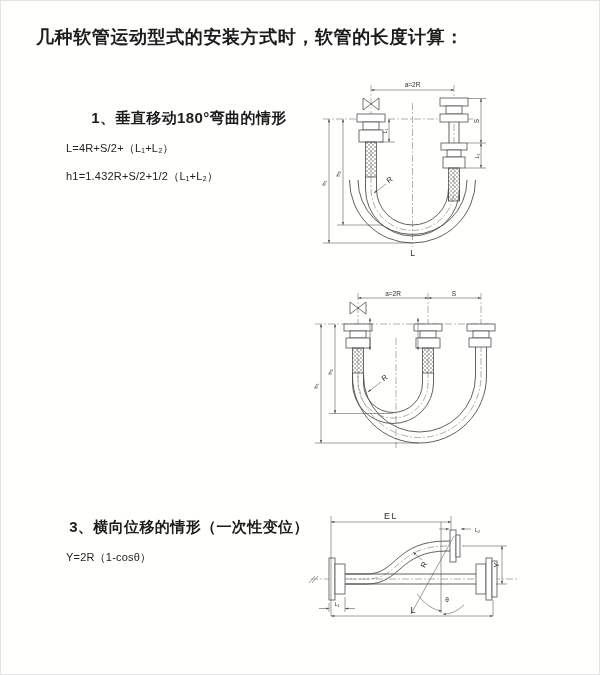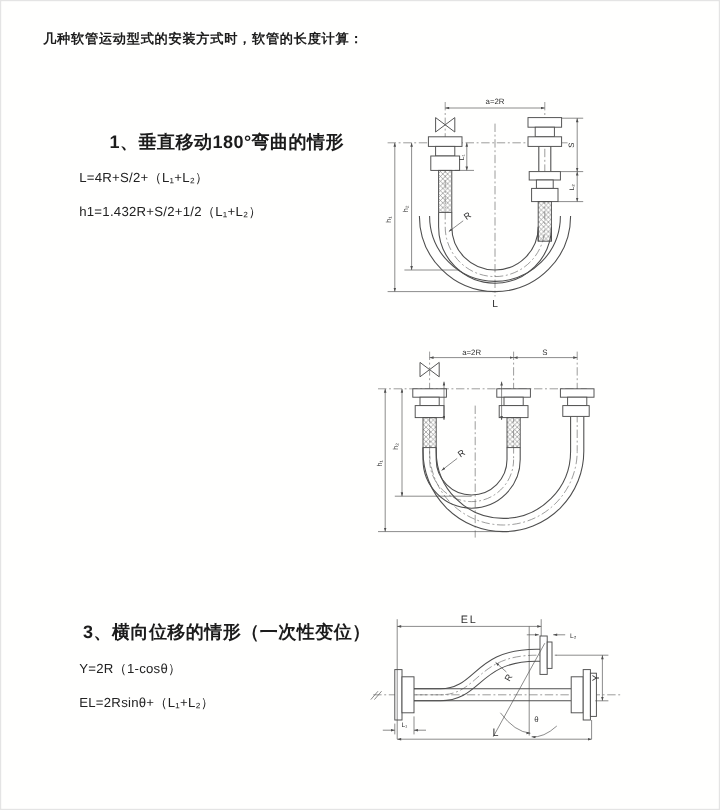--- a/index.html
+++ b/index.html
@@ -2,21 +2,21 @@
 <html><head>
 <meta charset="utf-8">
 <style>
   html,body{margin:0;padding:0;}
   body{
     width:600px;height:675px;position:relative;background:#ffffff;
     font-family:"Liberation Sans","DejaVu Sans",sans-serif;color:#1c1c1c;
   }
   .page{position:absolute;left:0;top:0;width:600px;height:675px;
     background:#fffffe;border:1px solid #e4e4e4;box-sizing:border-box;overflow:hidden;}
-  .title{position:absolute;left:35px;top:24px;font-size:11px;font-weight:700;letter-spacing:.6px;}
+  .title{position:absolute;left:35px;top:24px;font-size:18px;font-weight:700;letter-spacing:.6px;}
   .sec{position:absolute;width:280px;}
   .sec-heading{font-size:15px;font-weight:700;letter-spacing:.4px;white-space:nowrap;text-align:center;}
   .formula{margin-left:17px;margin-top:13px;font-size:11px;letter-spacing:.2px;white-space:nowrap;color:#222;}
   .sec1{left:48px;top:108px;}
   .sec2{left:48px;top:304px;}
   .sec3{left:48px;top:517px;}
   svg{position:absolute;overflow:visible;}
   #d1{left:312px;top:76px;}
   #d2{left:310px;top:287px;}
   #d3{left:300px;top:507px;}
@@ -37,21 +37,20 @@
   <div class="sec sec1">
     <div class="sec-heading">1、垂直移动180°弯曲的情形</div>
     <div class="formula">L=4R+S/2+（L₁+L₂）</div>
     <div class="formula">h1=1.432R+S/2+1/2（L₁+L₂）</div>
   </div>
 
 
   <div class="sec sec3">
     <div class="sec-heading">3、横向位移的情形（一次性变位）</div>
     <div class="formula">Y=2R（1-cosθ）</div>
-    <div class="formula">EL=2Rsinθ+（L₁+L₂）</div>
   </div>
 
   <svg id="d1" width="185" height="185" viewBox="0 0 185 185">
     <defs>
       <marker id="ae1" markerWidth="7" markerHeight="5" refX="6" refY="2" orient="auto">
           <path d="M0,0 L6,2 L0,4 Z" fill="#4f4f4f"></path>
         </marker>
       <marker id="as1" markerWidth="7" markerHeight="5" refX="0" refY="2" orient="auto">
           <path d="M6,0 L0,2 L6,4 Z" fill="#4f4f4f"></path>
         </marker>

